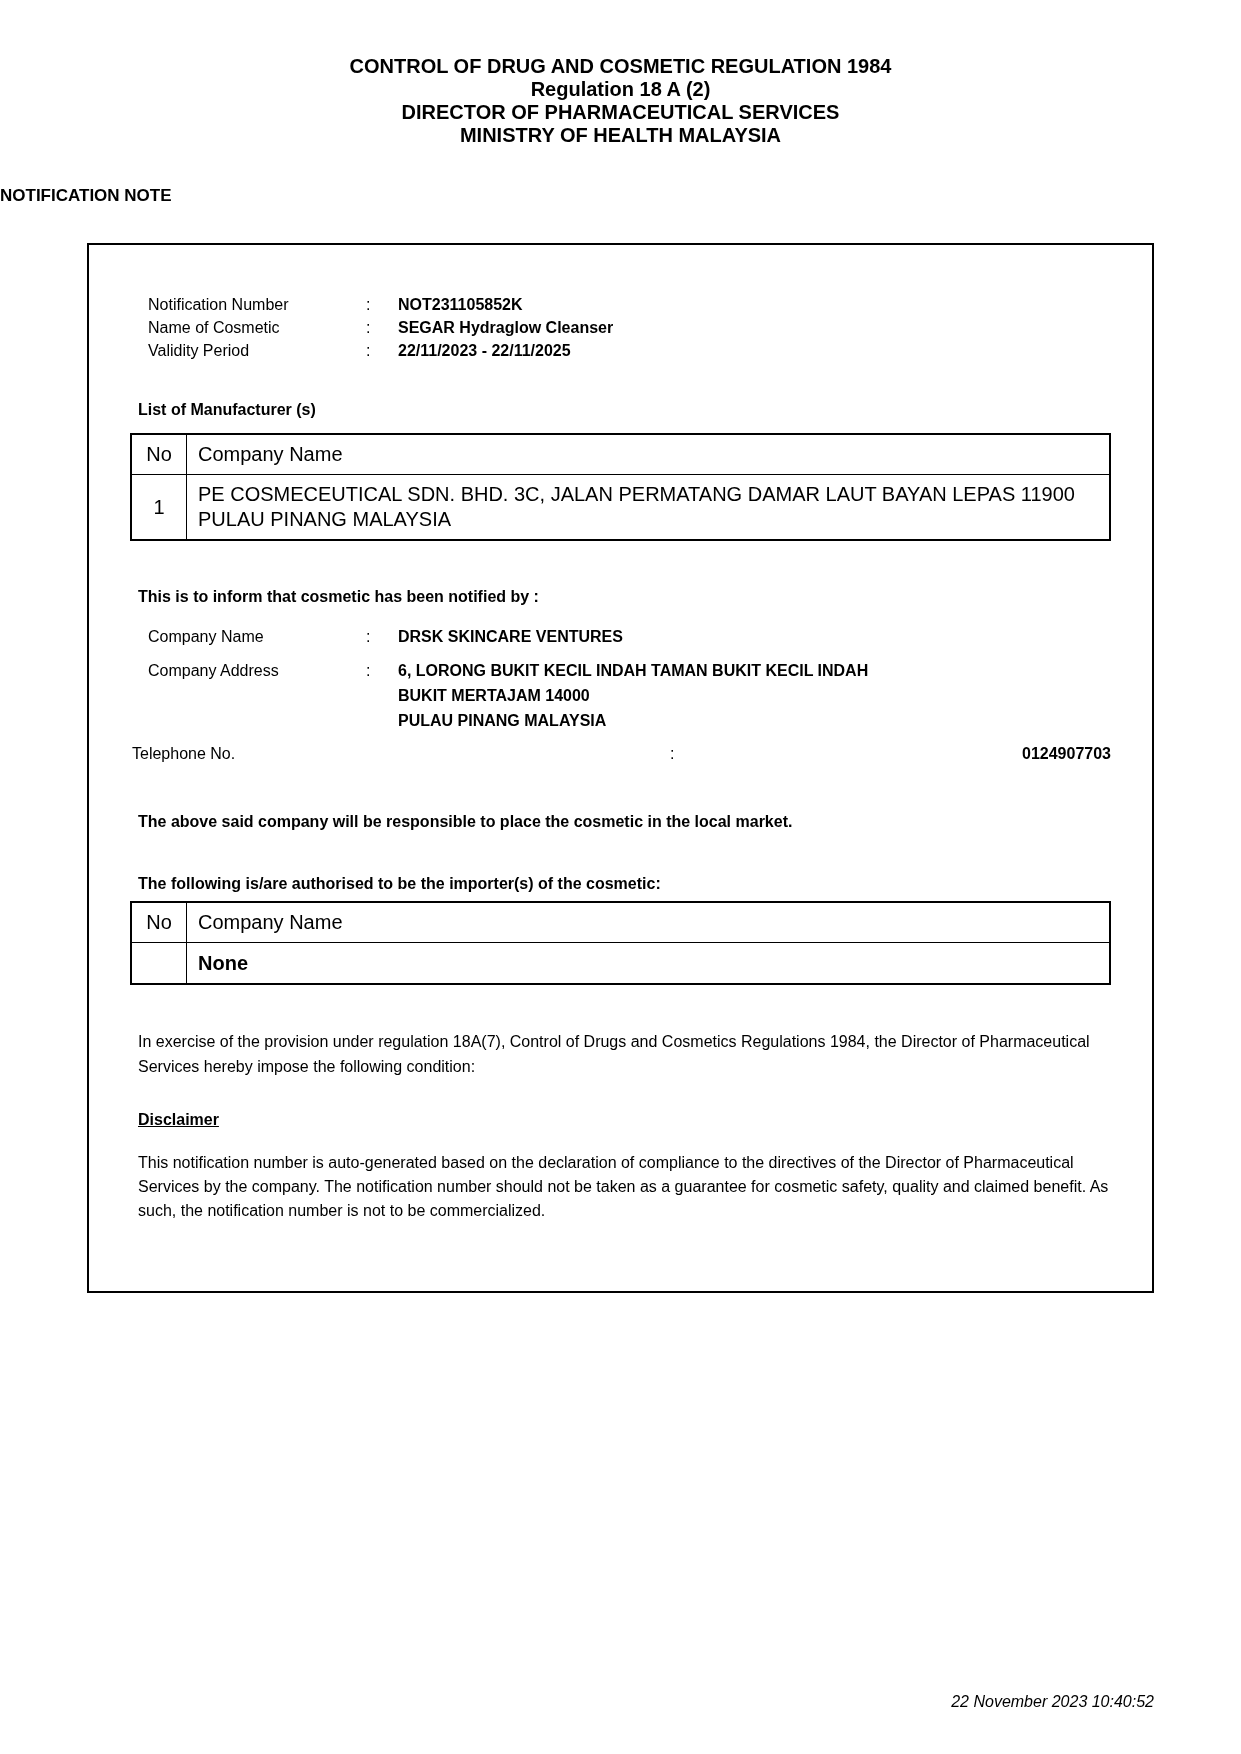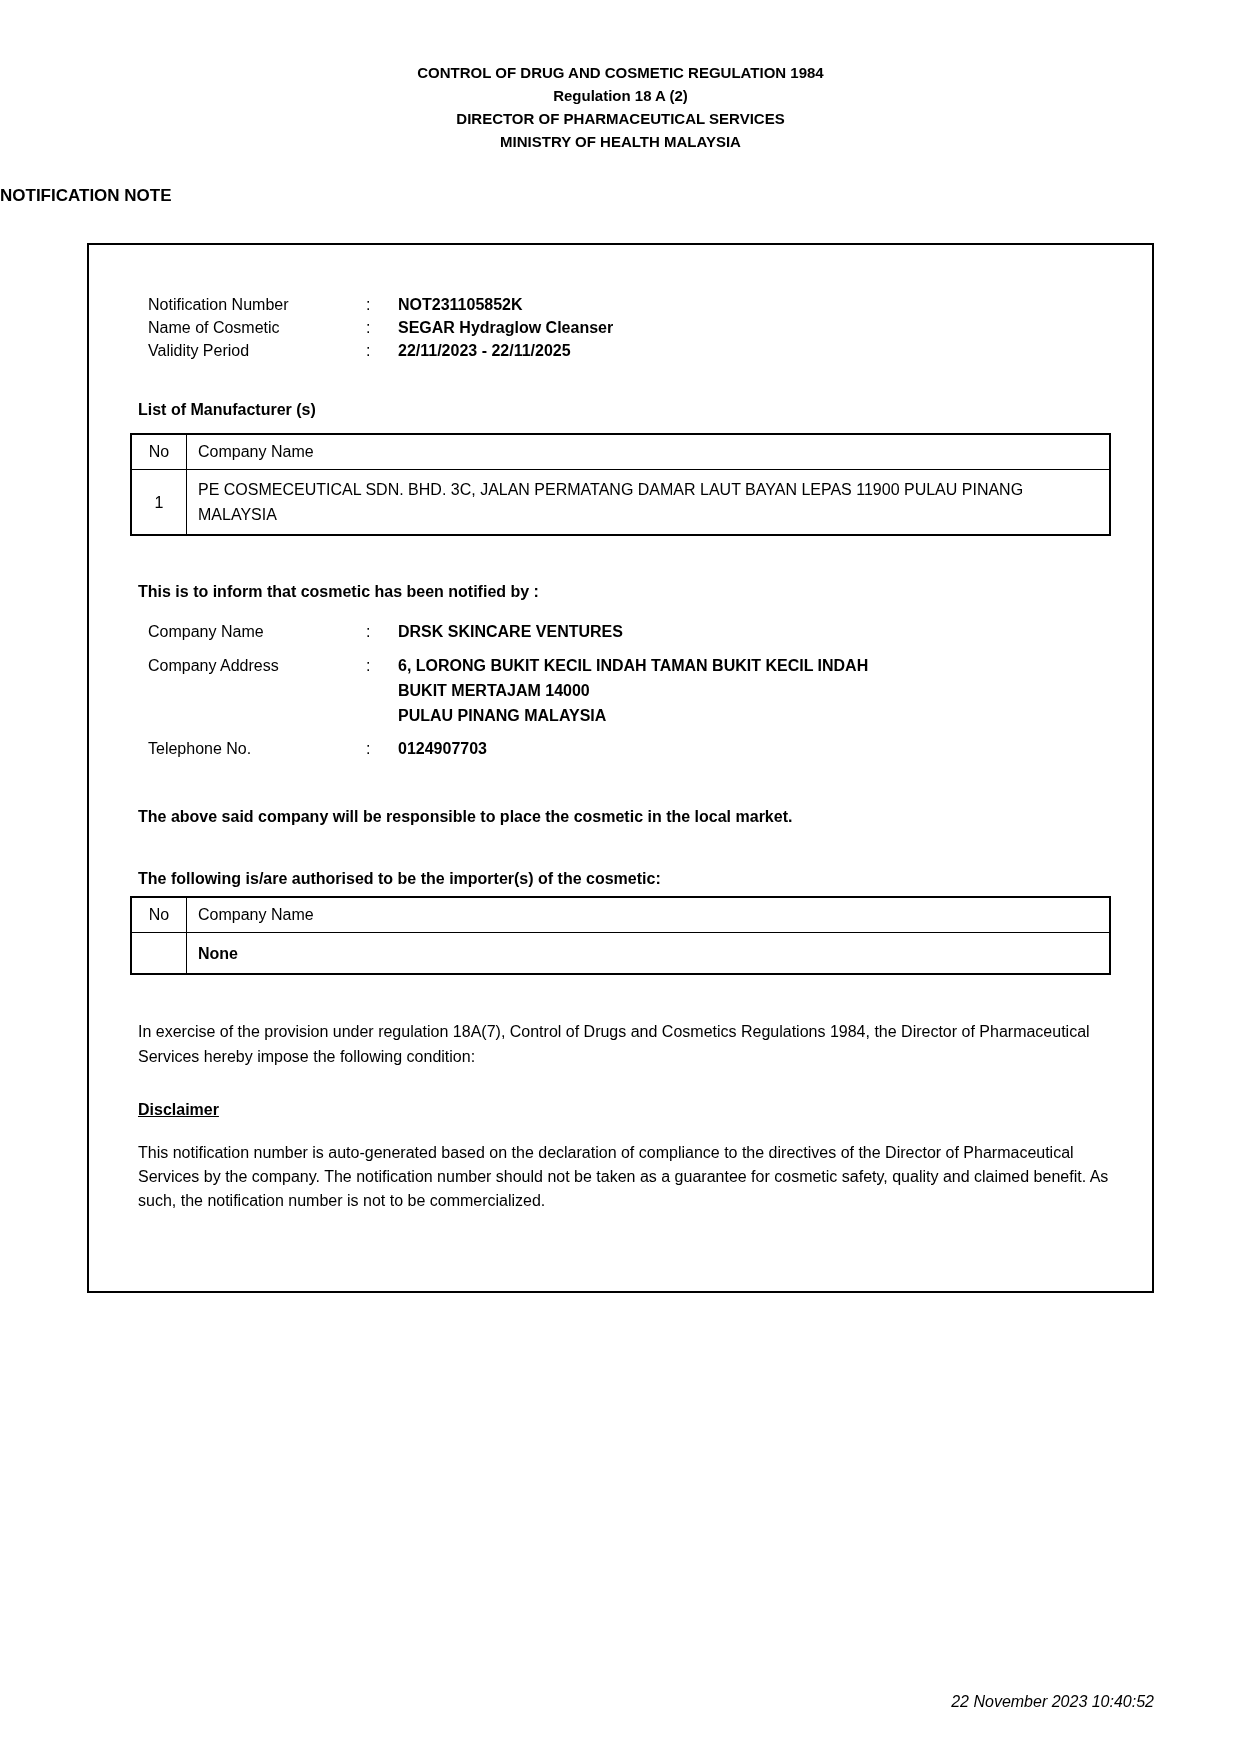--- a/index.html
+++ b/index.html
@@ -3,22 +3,22 @@
 <meta charset="utf-8">
 <style>
   html,body { margin:0; padding:0; background:#ffffff; }
   .page {
     position:relative; width:1241px; height:1754px; background:#ffffff;
     font-family:"Liberation Sans", sans-serif; color:#000000; font-size:16px;
     overflow:hidden;
   }
   
   .doc-header {
-    position:absolute; top:61px; left:0; width:100%;
-    text-align:center; font-weight:bold; font-size:15px; line-height:23px;
+    position:absolute; top:55px; left:0; width:100%;
+    text-align:center; font-weight:bold; font-size:20px; line-height:23px;
   }
   .doc-title {
     position:absolute; top:184px; left:0; width:100%;
     font-weight:bold; font-size:17px; line-height:23px;
   }
   
   .main-box {
     position:absolute; left:87px; top:243px; width:1067px; height:1050px;
     border:2px solid #000; box-sizing:border-box; padding:0 41px;
   }
@@ -29,34 +29,34 @@
   .nv-colon { width:16px; flex:0 0 16px; }
   .nv-value { font-weight:bold; }
   
   .sec-title-manu { margin:36px 0 12px 8px; font-weight:bold; line-height:23px; }
   .inform-heading { margin:44px 0 0 8px; font-weight:bold; line-height:23px; }
   .responsibility { margin:43px 0 0 8px; font-weight:bold; line-height:25px; }
   .importer-heading { margin:38px 0 0 8px; font-weight:bold; line-height:23px; }
   
   table.doc-table {
     border-collapse:collapse; width:100%; table-layout:fixed;
-    border:2px solid #000; font-size:16px;
+    border:2px solid #000; font-size:20px;
   }
   table.doc-table.t-manu { margin-top:8px; }
   table.doc-table.t-imp  { margin-top:6px; }
   .doc-table th, .doc-table td { border:1px solid #000; vertical-align:middle; }
   .doc-table th { font-weight:normal; text-align:left; padding:8px 11px; }
   .doc-table td { padding:7px 11px; line-height:25px; }
   .doc-table .no-col { width:46px; text-align:center; padding:8px 4px; }
   .doc-table td.no-col { height:24px; }
   .none-cell { font-weight:bold; }
   
   .company-name-row { margin-top:16px; margin-left:18px; line-height:25px; }
   .company-address-row { margin-top:9px; margin-left:18px; line-height:25px; }
-  .telephone-row { margin-top:8px; margin-left:18px; line-height:25px; }
+  .telephone-row { margin-top:8px; margin-left:2px; line-height:25px;justify-content:space-between; }
   .addr-lines div { line-height:25px; font-weight:bold; }
   
   .para { margin-left:8px; line-height:25px; font-weight:normal; }
   .cond1 { margin-top:44px; }
   .cond2 { margin-top:10px; }
   .disclaimer-title {
     margin:29px 0 0 8px; font-weight:bold; line-height:23px;
     text-decoration:underline;
   }
   .disclaimer-body { margin-top:20px; line-height:24px; }

